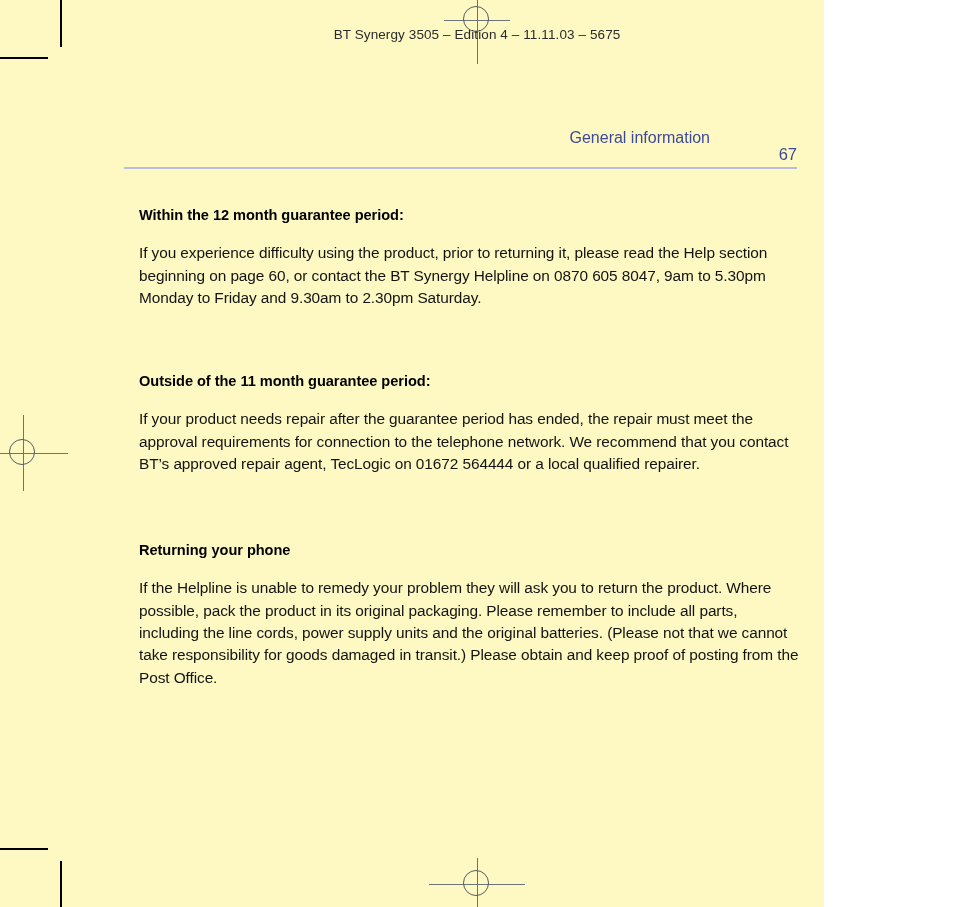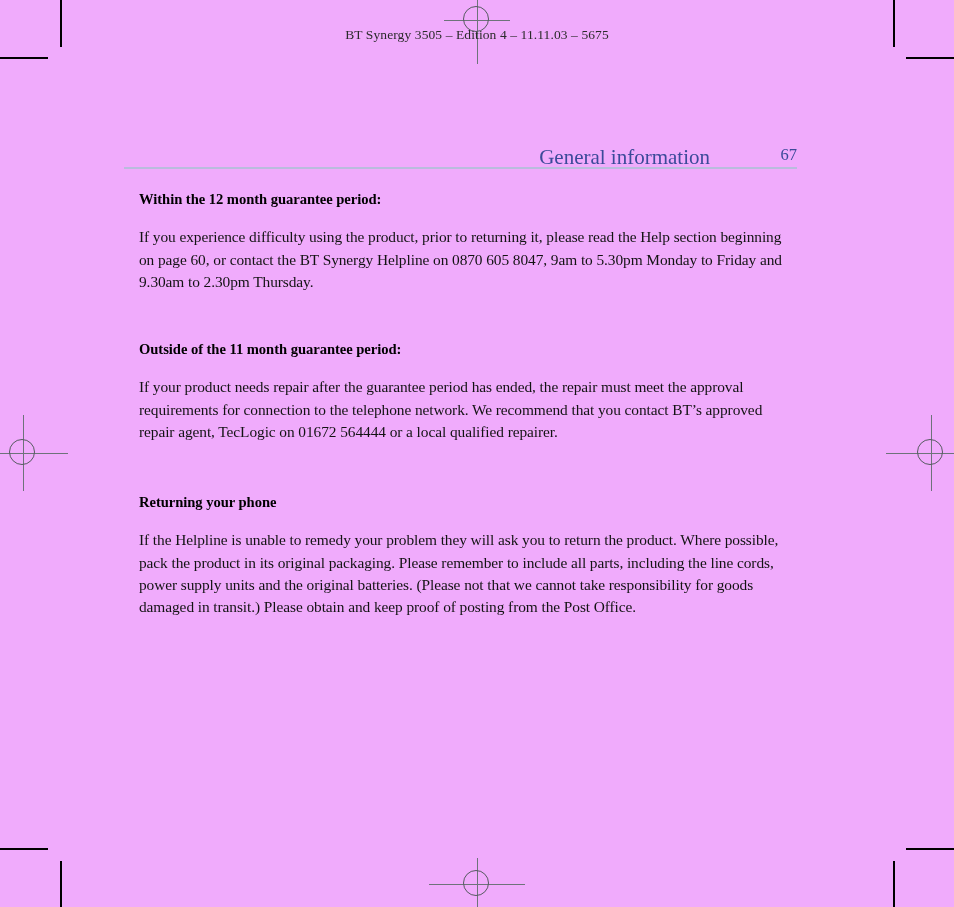--- a/index.html
+++ b/index.html
@@ -3,25 +3,25 @@
 <meta charset="utf-8">
 <style>
   html, body {
     margin: 0;
     padding: 0;
     background: #ffffff;
   }
 
   .page {
     position: relative;
-    width: 954px;
+    width: 824px;
     height: 907px;
-    background: #f0abfc;
+    background: #fef9c3;
     overflow: hidden;
-    font-family: Liberation Serif, serif;
+    font-family: Liberation Sans, sans-serif;
   }
 
   
   .crop {
     position: absolute;
     background: #000000;
   }
   .crop-tl-v { left: 60px;  top: 0;     width: 1.6px; height: 47px; }
   .crop-tl-h { left: 0;     top: 57px;  width: 48px;  height: 1.6px; }
   .crop-tr-v { left: 893px; top: 0;     width: 1.6px; height: 47px; }
@@ -95,22 +95,22 @@
   .page-header {
     position: absolute;
     left: 124px;
     top: 129px;
     width: 673px;
     height: 28px;
   }
   .section-title {
     position: absolute;
     right: 87px;
-    top: 16px;
-    font-size: 21px;
+    top: 0;
+    font-size: 16px;
     color: #3b4a99;
     white-space: nowrap;
   }
   .page-number {
     position: absolute;
     right: 0;
     top: 16px;
     font-size: 16.5px;
     color: #3b4a99;
   }
@@ -128,21 +128,21 @@
     position: absolute;
     left: 139px;
     top: 190px;
     width: 660px;
   }
   .sec-heading {
     font-size: 14.6px;
     font-weight: bold;
     color: #000000;
     letter-spacing: -0.05px;
-    margin: 0 0 18px 0;
+    margin: 16px 0 18px 0;
     line-height: 1.25;
   }
   .body-text {
     font-size: 15.4px;
     color: #131313;
     line-height: 22.3px;
     margin: 0 0 17px 0;
     letter-spacing: -0.08px;
   }
   .block {
@@ -191,21 +191,21 @@
   <div class="page-header">
     <div class="section-title">General information</div>
     <div class="page-number">67</div>
   </div>
   <div class="header-rule"></div>
 
   <div class="content">
 
     <div class="block">
       <p class="sec-heading">Within the 12 month guarantee period:</p>
-      <p class="body-text">If you experience difficulty using the product, prior to returning it, please read the Help section beginning on page 60, or contact the BT Synergy Helpline on 0870 605 8047, 9am to 5.30pm Monday to Friday and 9.30am to 2.30pm Thursday.</p>
+      <p class="body-text">If you experience difficulty using the product, prior to returning it, please read the Help section beginning on page 60, or contact the BT Synergy Helpline on 0870 605 8047, 9am to 5.30pm Monday to Friday and 9.30am to 2.30pm Saturday.</p>
     </div>
 
     <div class="block-gap-1"></div>
 
     <div class="block">
       <p class="sec-heading">Outside of the 11 month guarantee period:</p>
       <p class="body-text">If your product needs repair after the guarantee period has ended, the repair must meet the approval requirements for connection to the telephone network. We recommend that you contact BT’s approved repair agent, TecLogic on 01672 564444 or a local qualified repairer.</p>
     </div>
 
     <div class="block-gap-2"></div>

